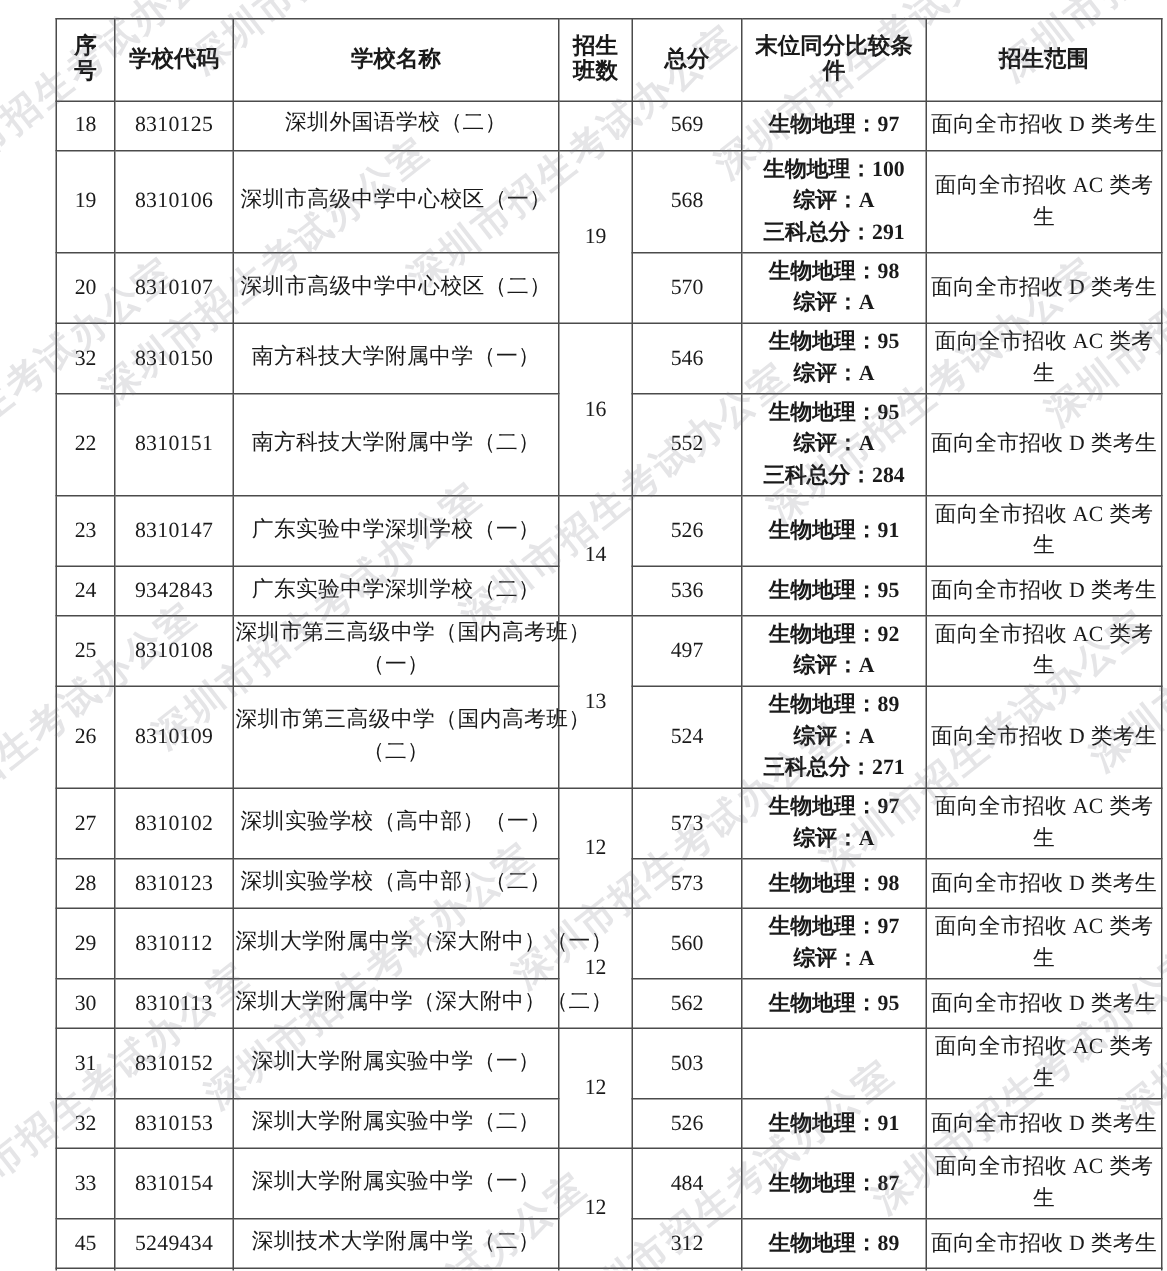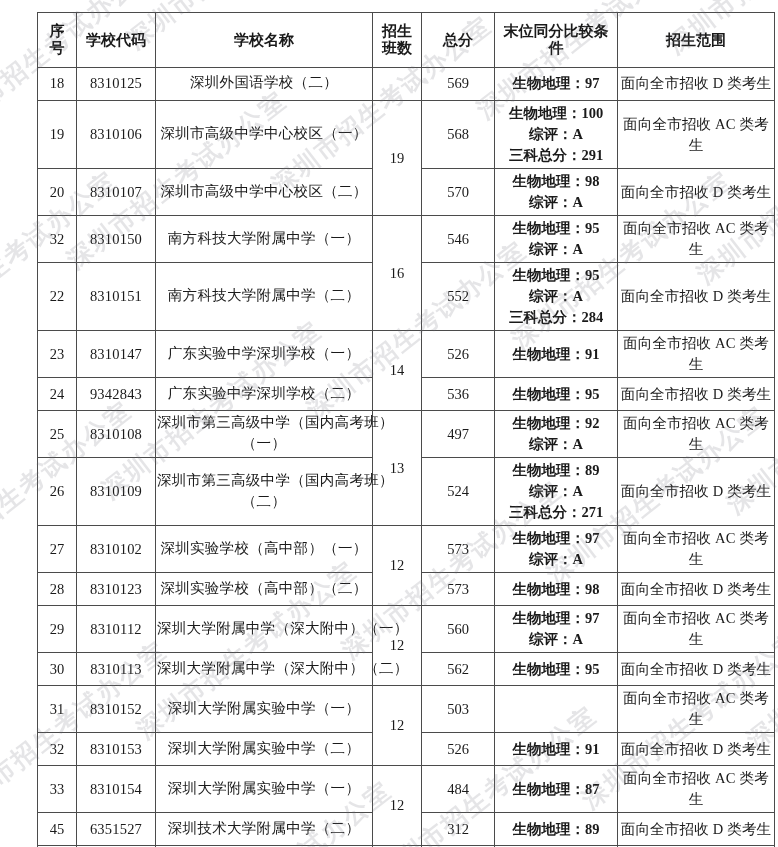--- a/index.html
+++ b/index.html
@@ -335,21 +335,21 @@
           </td>
           <td class="c-classes" rowspan="2">12</td>
           <td class="c-score">484</td>
           <td class="c-tiebreak">
             <span class="tb-line">生物地理：87</span>
           </td>
           <td class="c-range">面向全市招收 AC 类考生</td>
         </tr>
         <tr>
           <td class="c-seq">45</td>
-          <td class="c-code">6351527</td>
+          <td class="c-code">5249434</td>
           <td class="c-name">
             <span class="name-line">深圳技术大学附属中学（二）</span>
           </td>
           <td class="c-score">312</td>
           <td class="c-tiebreak">
             <span class="tb-line">生物地理：89</span>
           </td>
           <td class="c-range">面向全市招收 D 类考生</td>
         </tr>
         <tr>

